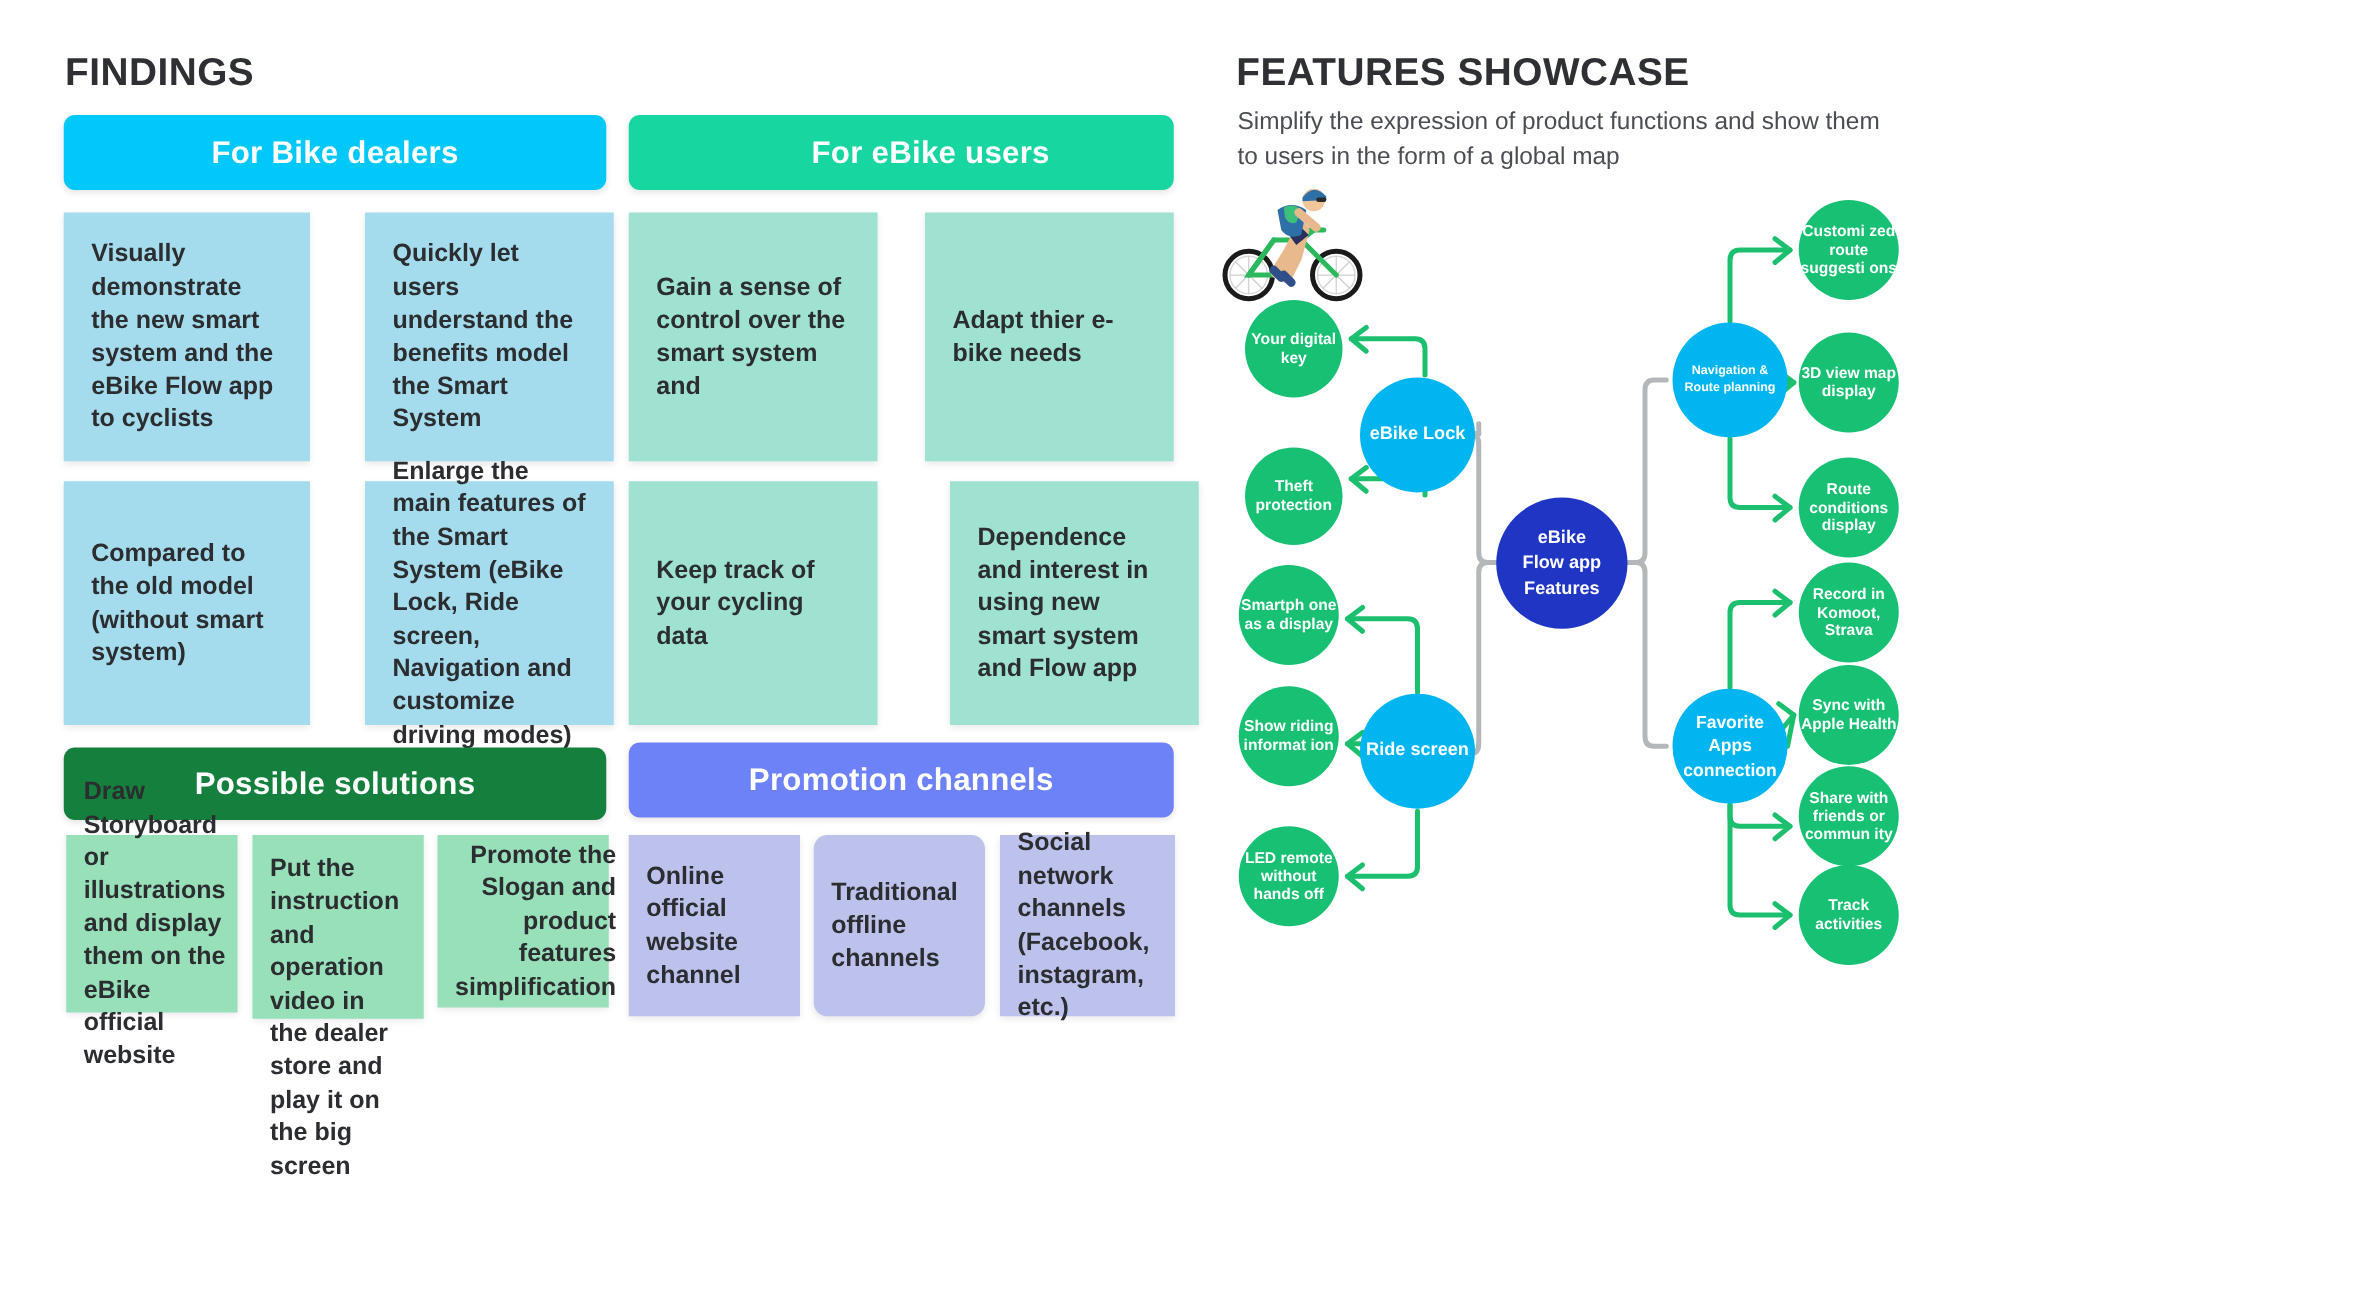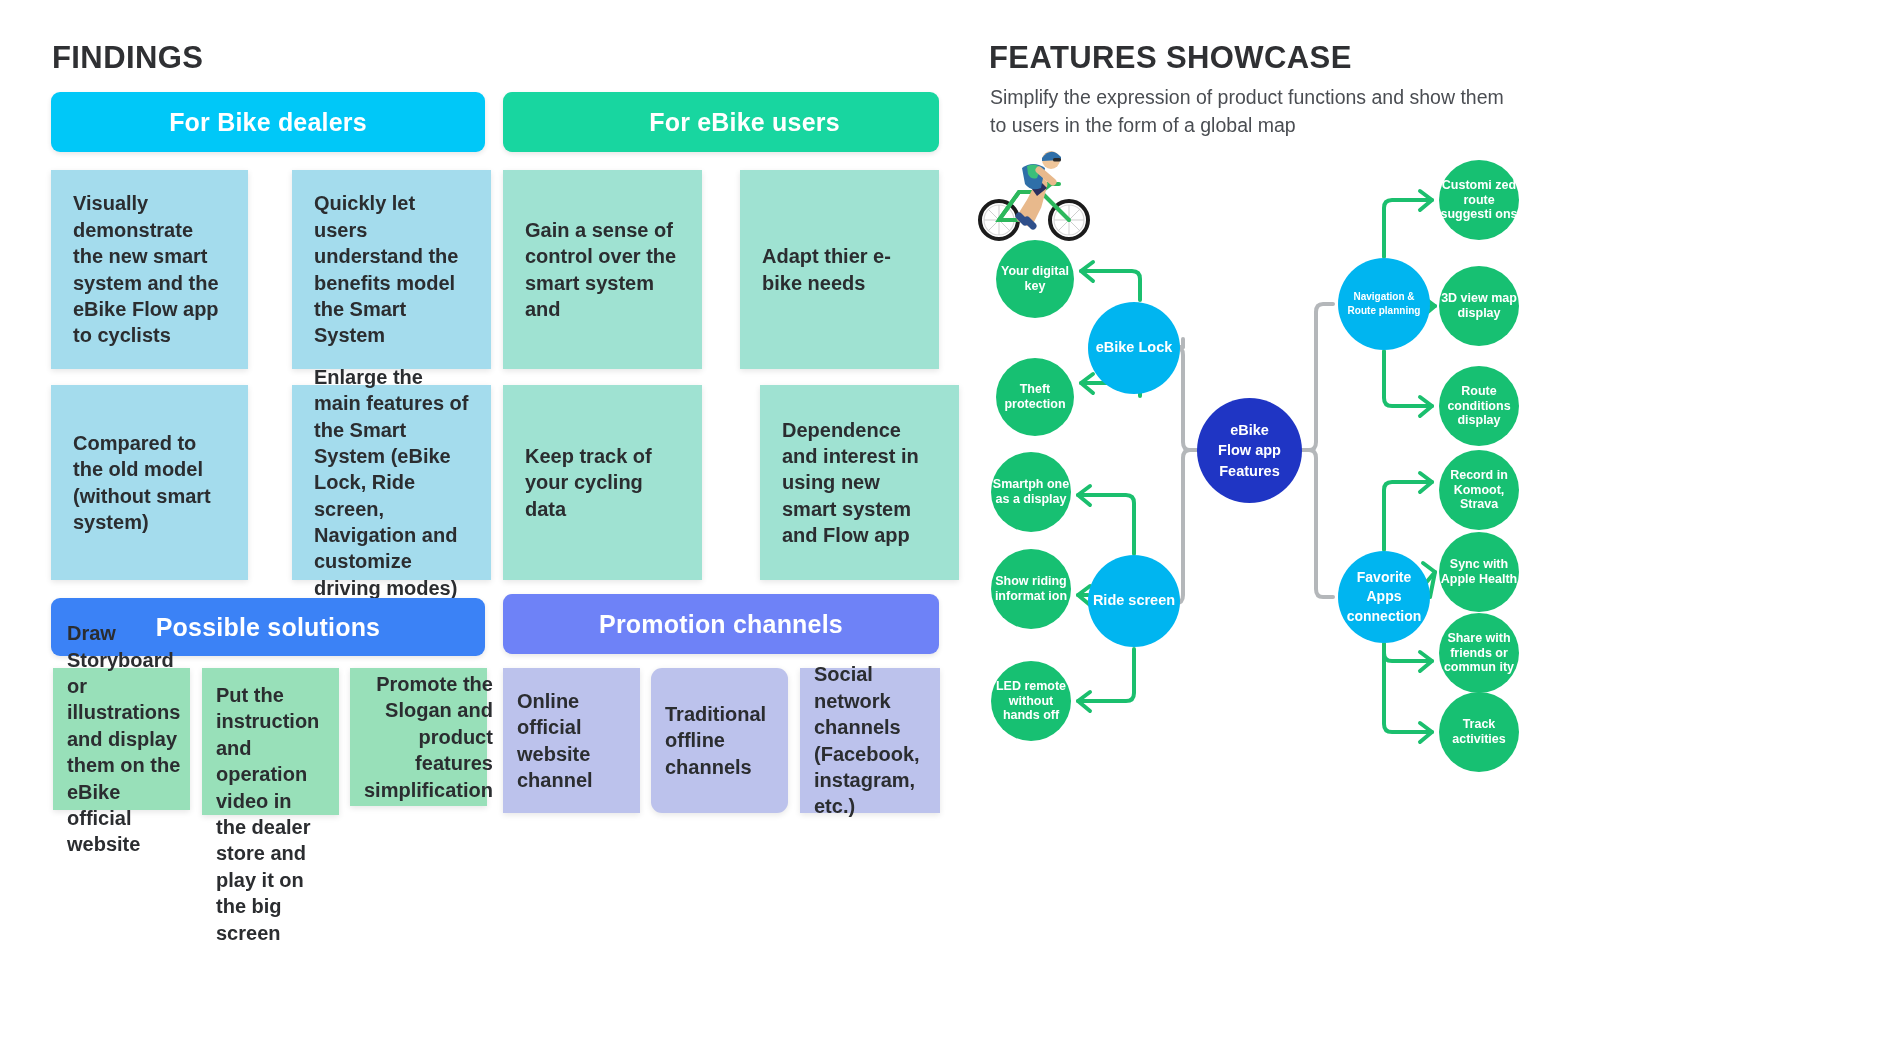--- a/index.html
+++ b/index.html
@@ -28,21 +28,21 @@
     border-radius: 9px;
     display: flex; align-items: center; justify-content: center;
     color: #ffffff;
     font-size: 25px;
     font-weight: bold;
     letter-spacing: .2px;
     box-shadow: 0 2px 5px rgba(0,0,0,.10);
   }
   #banner-dealers  { left: 51px;  top: 92px;  width: 434px; height: 60px;  background: #00c8f8; }
   #banner-users    { left: 503px; top: 92px;  width: 436px; height: 60px;  background: #18d6a0; padding-left: 47px; }
-  #banner-solutions{ left: 51px;  top: 598px; width: 434px; height: 58px;  background: #3b82f6; }
+  #banner-solutions{ left: 51px;  top: 598px; width: 434px; height: 58px;  background: #15803d; }
   #banner-promo    { left: 503px; top: 594px; width: 436px; height: 60px;  background: #6e82f7; }
 
   .card {
     position: absolute;
     padding: 0 22px;
     display: flex; align-items: center;
     color: #2b2d30;
     font-size: 20px;
     font-weight: bold;
     line-height: 1.32;

